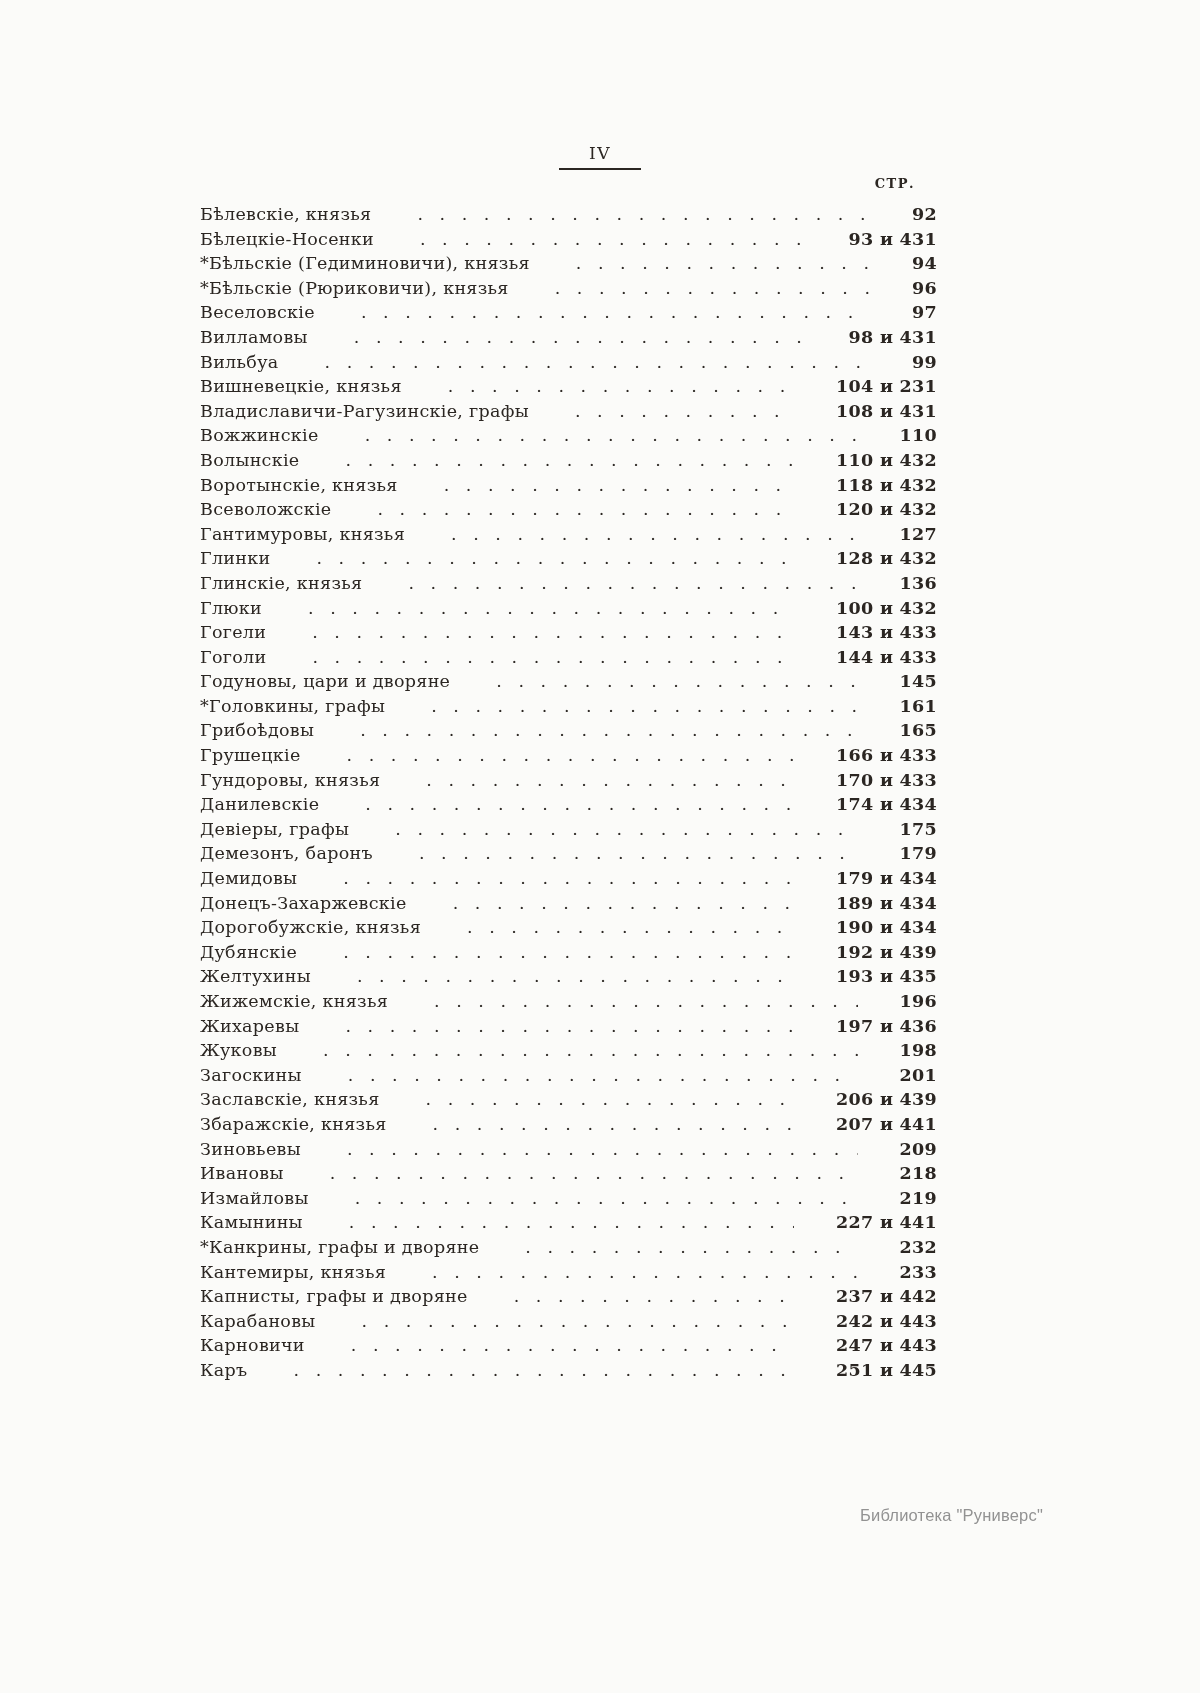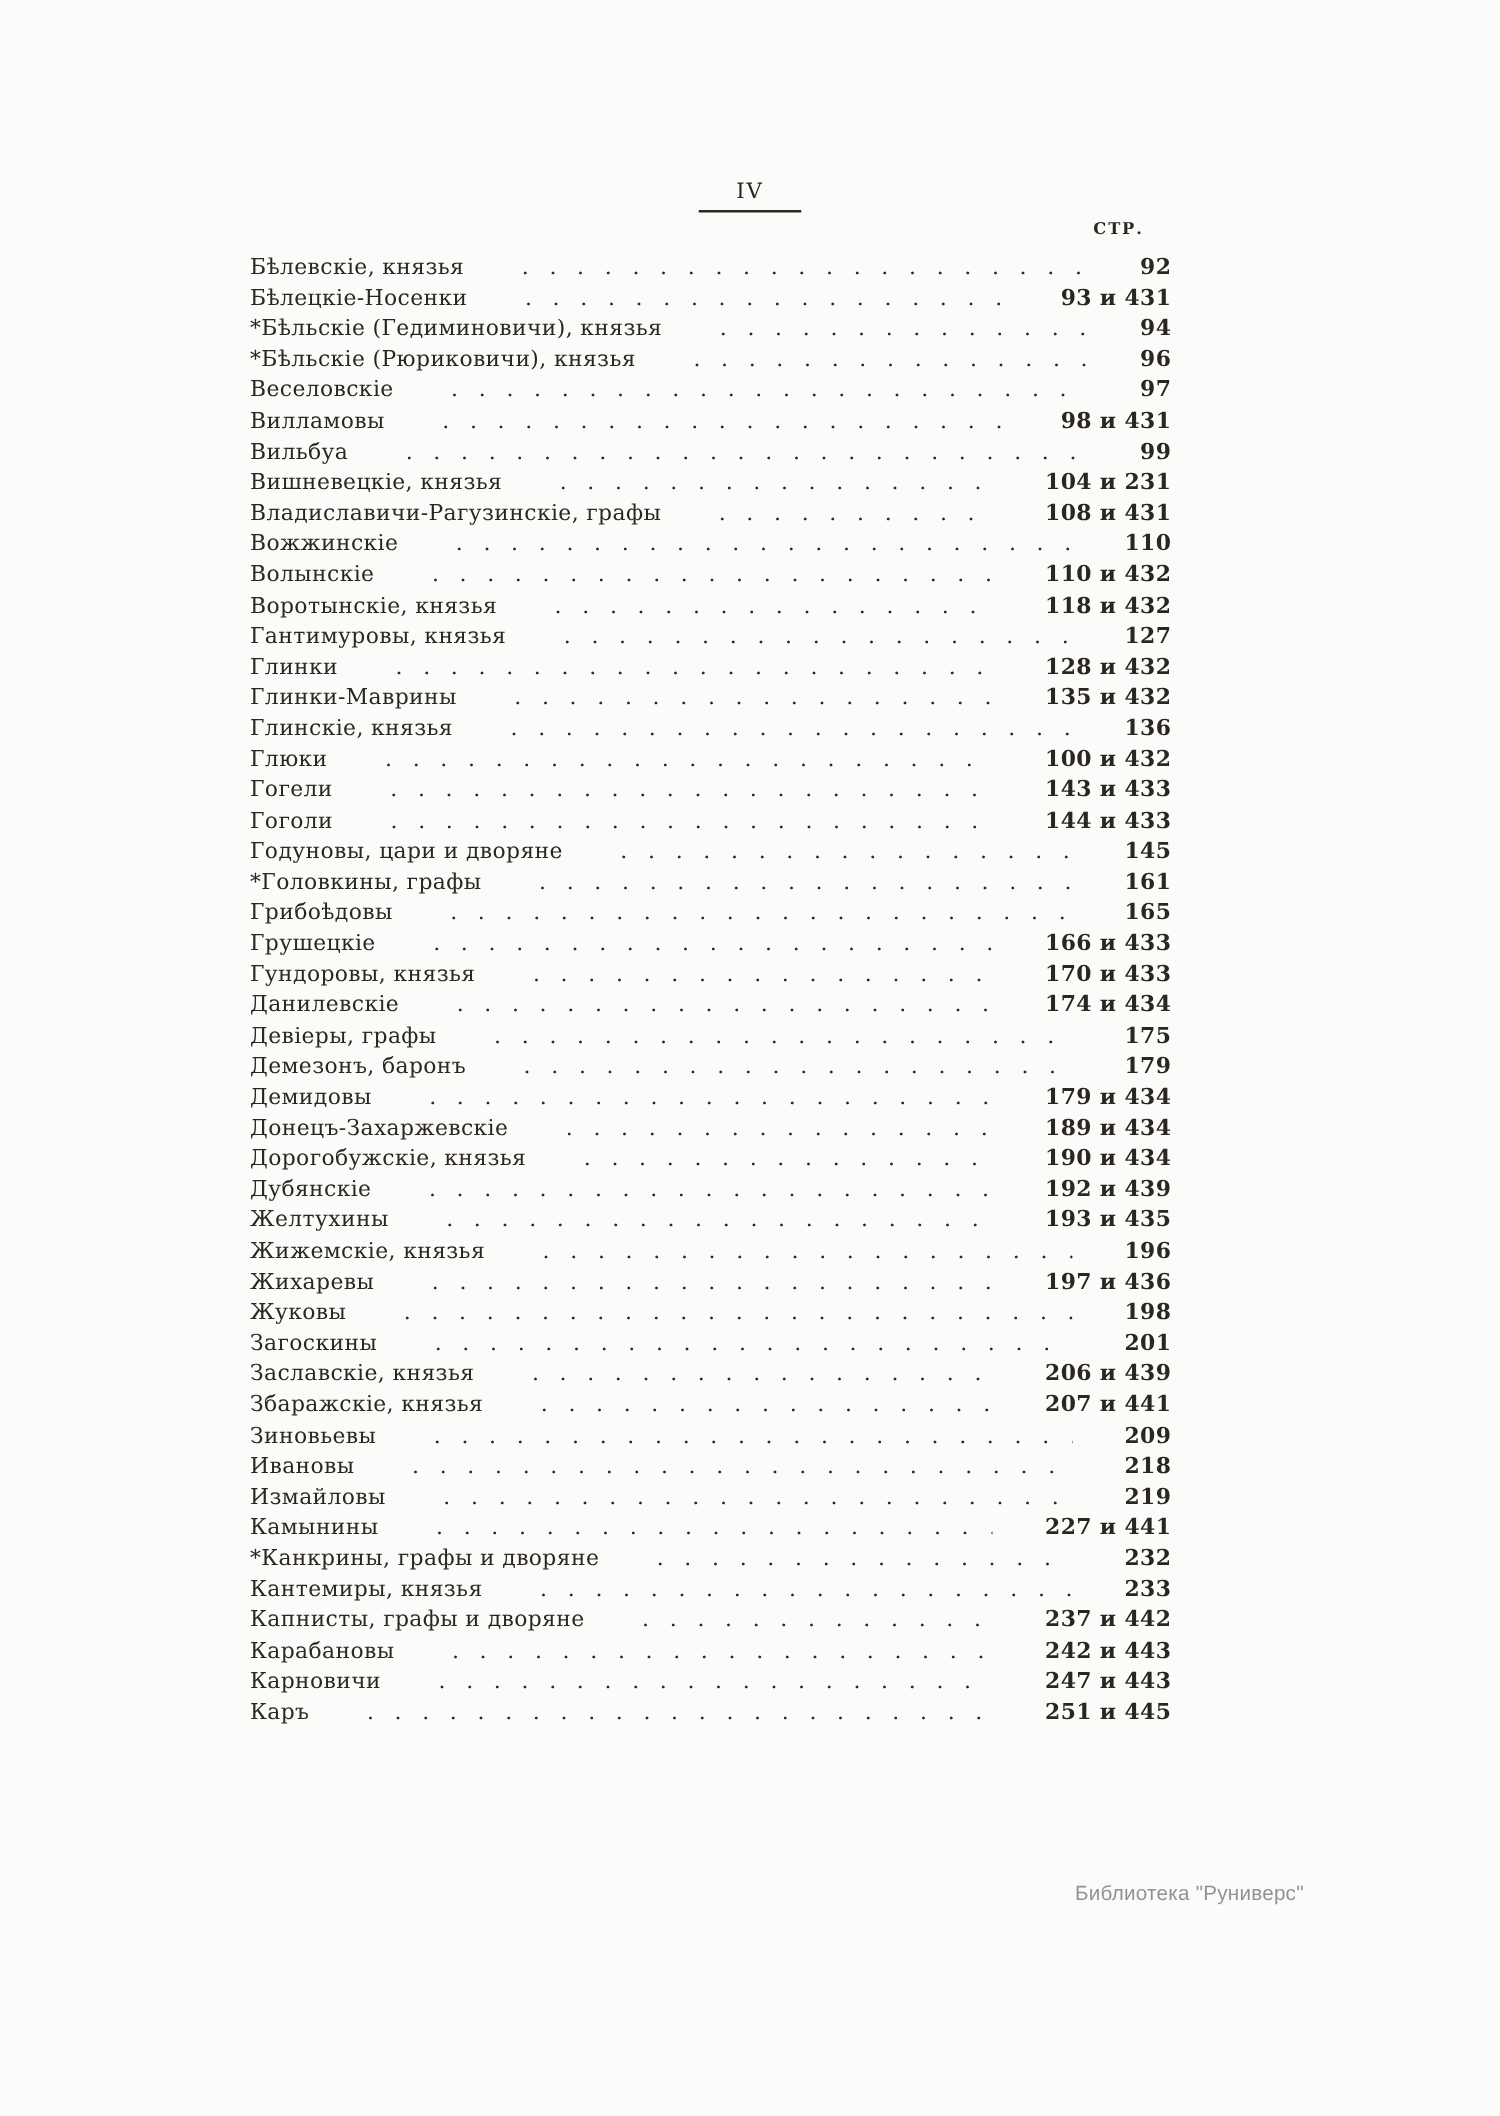--- a/index.html
+++ b/index.html
@@ -170,38 +170,38 @@
         <span class="dots"></span>
         <span class="pages">110 и 432</span>
       </div>
 
       <div class="row">
         <span class="name">Воротынскіе, князья</span>
         <span class="dots"></span>
         <span class="pages">118 и 432</span>
       </div>
 
+      <div class="row">
+        <span class="name">Всеволожскіе</span>
+        <span class="dots"></span>
+        <span class="pages">120 и 432</span>
+      </div>
 
       <div class="row">
         <span class="name">Гантимуровы, князья</span>
         <span class="dots"></span>
         <span class="pages">127</span>
       </div>
 
       <div class="row">
         <span class="name">Глинки</span>
         <span class="dots"></span>
         <span class="pages">128 и 432</span>
       </div>
 
-      <div class="row">
-        <span class="name">Глинки-Маврины</span>
-        <span class="dots"></span>
-        <span class="pages">135 и 432</span>
-      </div>
 
       <div class="row">
         <span class="name">Глинскіе, князья</span>
         <span class="dots"></span>
         <span class="pages">136</span>
       </div>
 
       <div class="row">
         <span class="name">Глюки</span>
         <span class="dots"></span>

